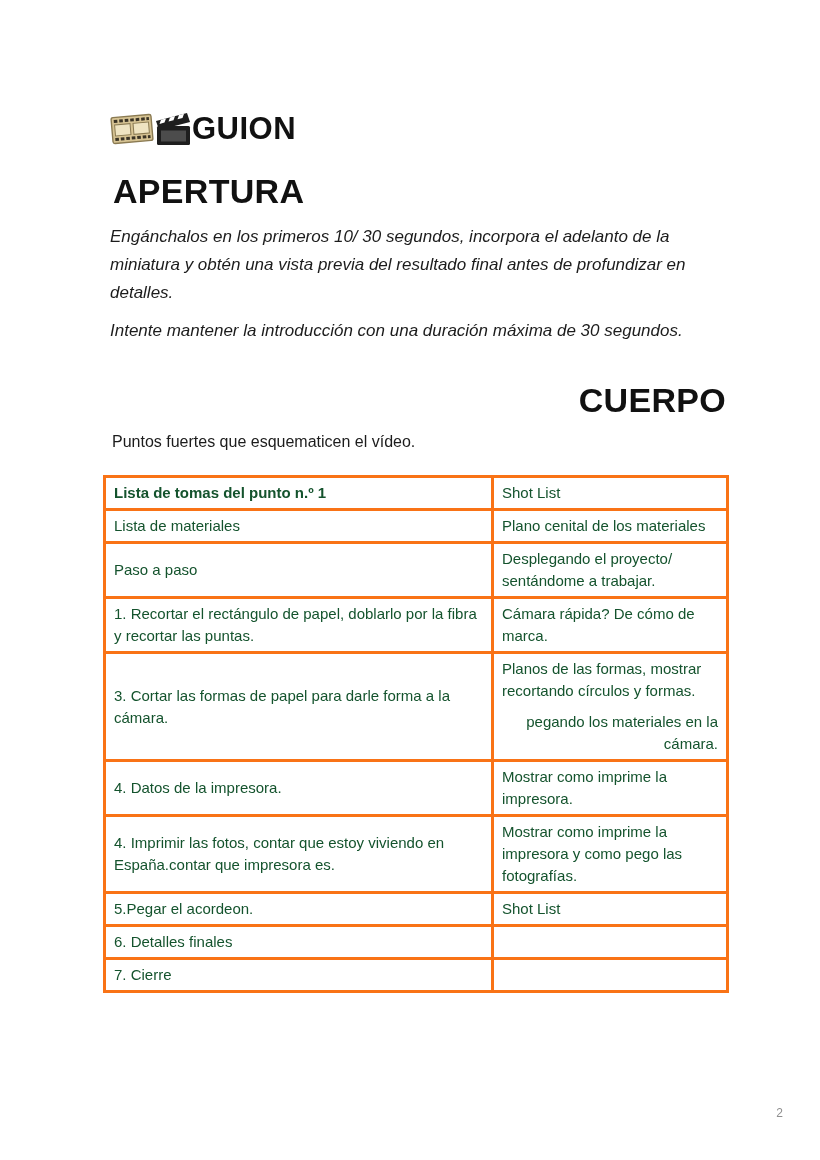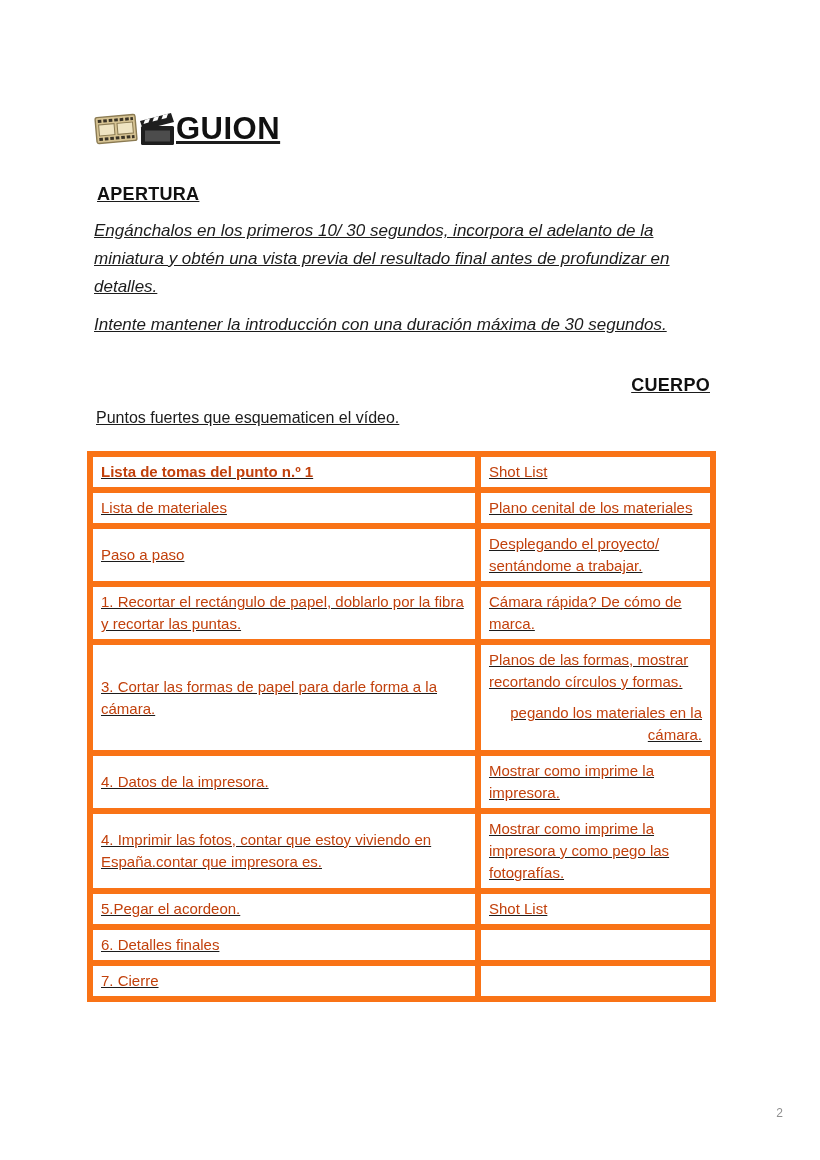--- a/index.html
+++ b/index.html
@@ -10,42 +10,41 @@
   }
   .doc {
     position: relative;
     width: 820px;
     height: 1160px;
     background: #ffffff;
     overflow: hidden;
   }
   .content {
     position: absolute;
-    left: 87px;
+    left: 103px;
     top: 0;
     width: 623px;
-    text-decoration: underline;
   }
   
   .title-row {
     margin: 108px 0 0 7px;
     display: flex;
     align-items: center;
   }
   .title-row .icon { display: inline-flex; margin-right: -2px; }
   .doc-title {
     font-size: 31px;
     font-weight: bold;
     letter-spacing: 0.5px;
     color: #111;
   }
   
   .section-heading {
-    margin: 34px 0 0 10px;
-    font-size: 18px;
+    margin: 22px 0 0 10px;
+    font-size: 34px;
     font-weight: bold;
     color: #111;
     letter-spacing: 0.3px;
   }
   .section-heading.cuerpo { margin-top: 36px; text-align: right; }
   
   .lead {
     margin: 12px 0 0 7px;
     width: 616px;
     font-size: 17px;
@@ -61,27 +60,27 @@
     color: #1c1c1c;
   }
   
   table.shot-table {
     margin-top: 22px;
     width: 623px;
     border-collapse: collapse;
     table-layout: fixed;
   }
   table.shot-table td, table.shot-table th {
-    border: 6px solid #f97316;
+    border: 3px solid #f97316;
     padding: 4px 8px;
     font-size: 15px;
     line-height: 22px;
     vertical-align: middle;
     text-align: left;
-    color: #c2410c;
+    color: #14532d;
     word-wrap: break-word;
   }
   table.shot-table col.c-left  { width: 388px; }
   table.shot-table col.c-right { width: 235px; }
   table.shot-table th.hleft { font-weight: bold; }
   table.shot-table th.hright { font-weight: normal; }
   .cellp + .cellp { margin-top: 9px; text-align: right; }
   
   .page-number {
     position: absolute;

